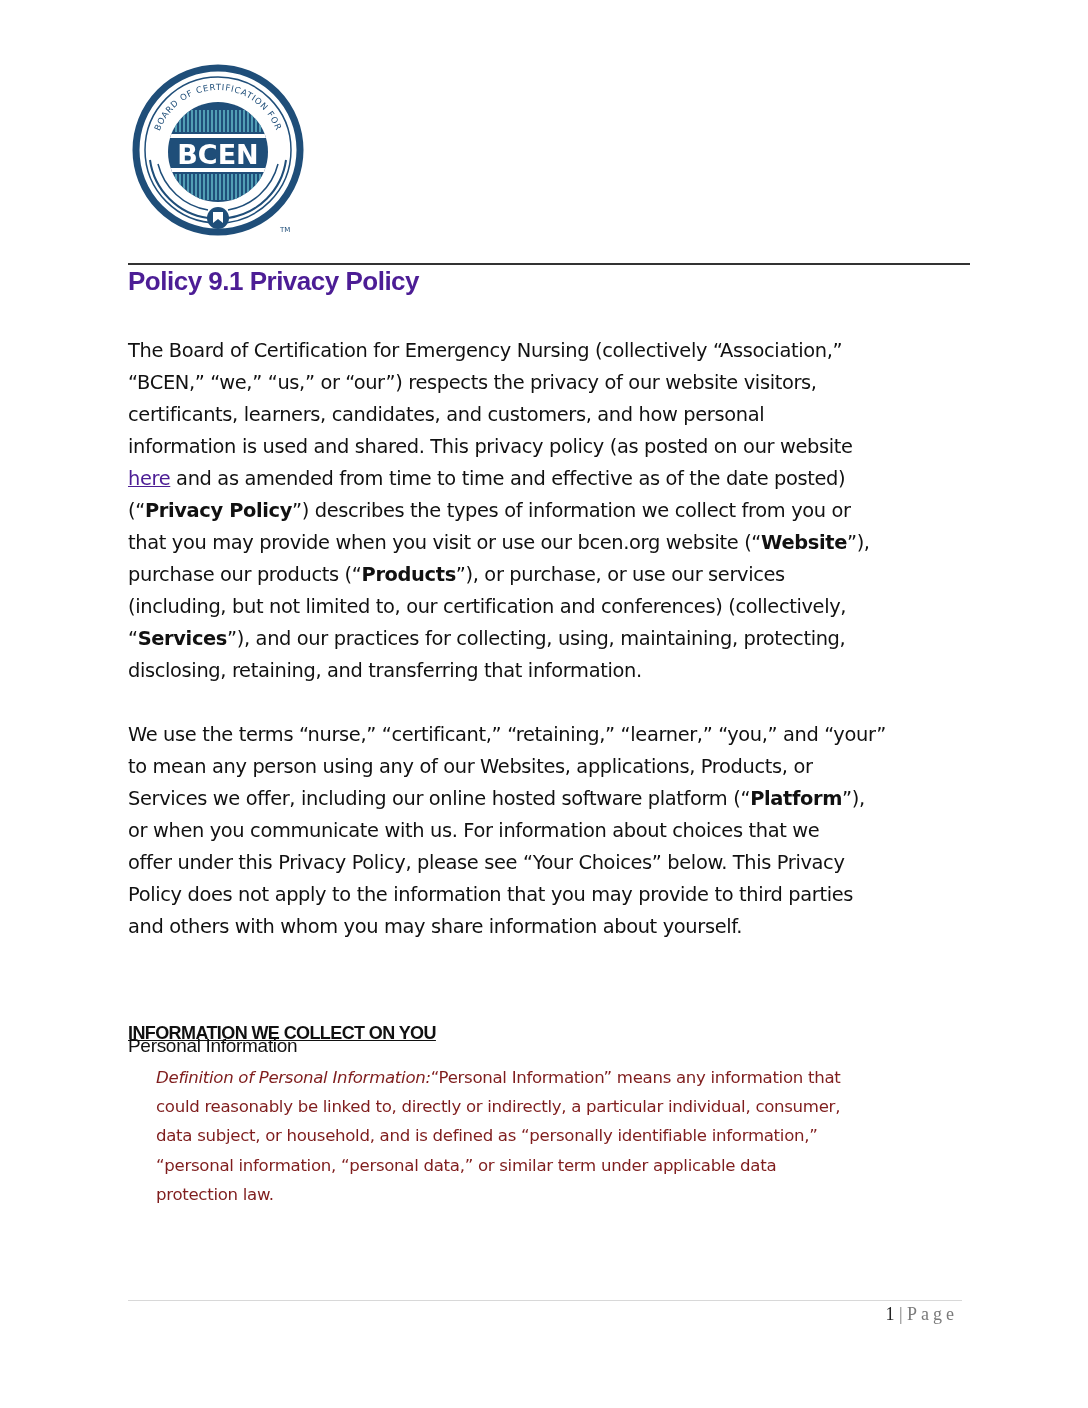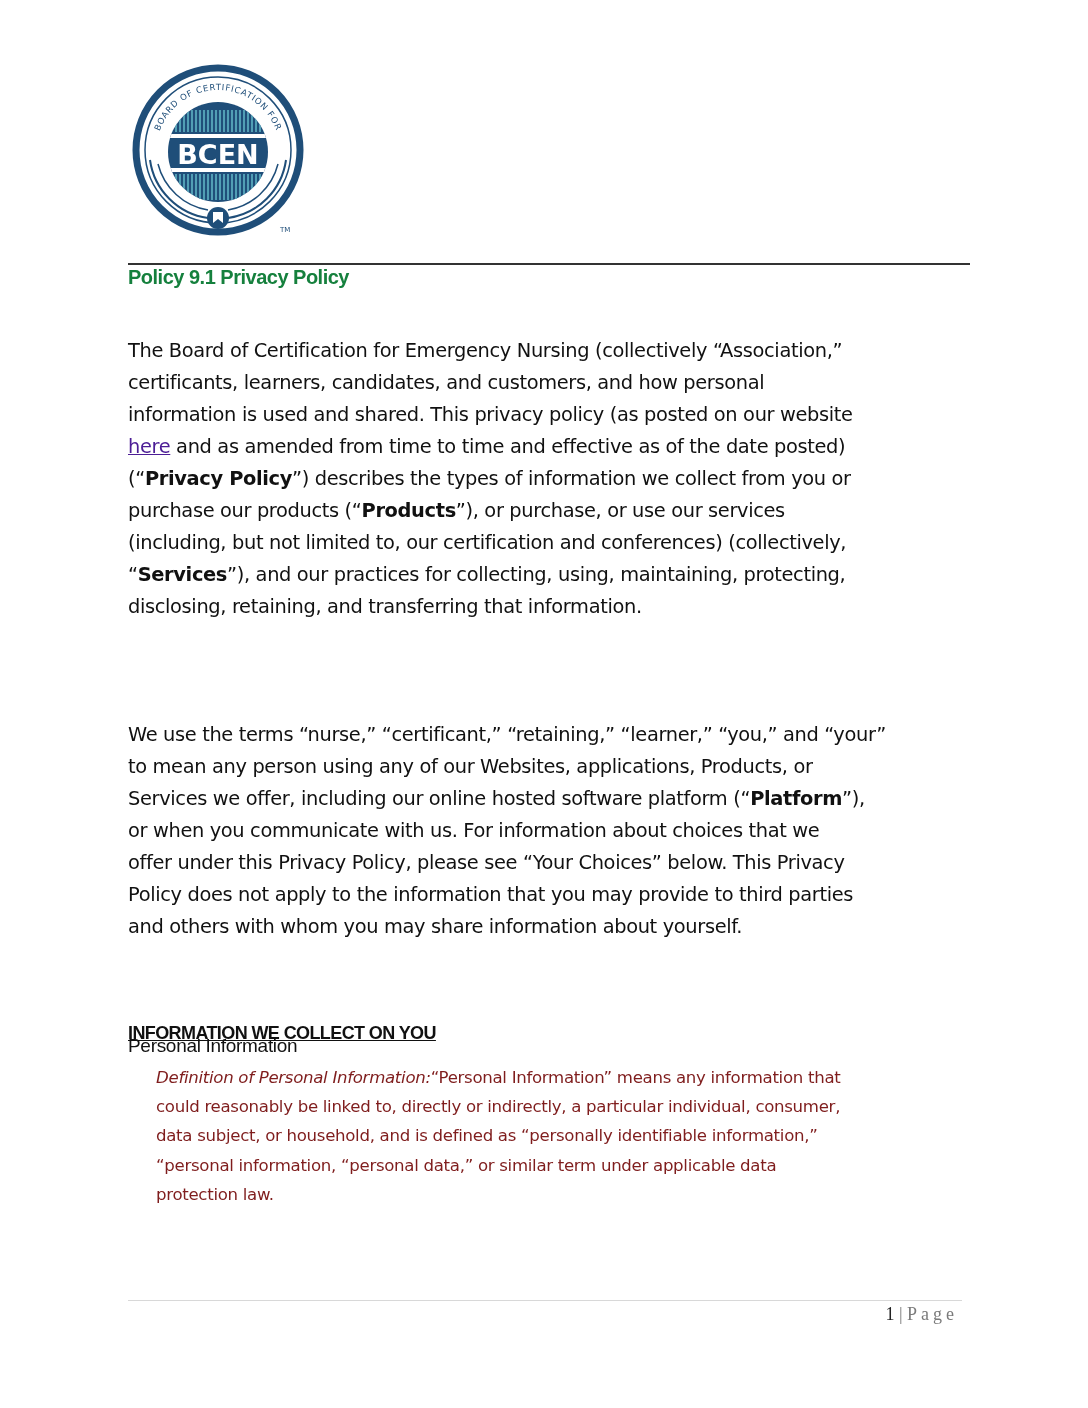--- a/index.html
+++ b/index.html
@@ -8,22 +8,22 @@
       font-family: "DejaVu Sans", sans-serif; color: #111111;
     }
     .logo {
       position: absolute; left: 128px; top: 60px; width: 180px; height: 180px;
     }
     .header-rule {
       position: absolute; left: 128px; top: 263px; width: 842px; height: 2px; background: #333333;
     }
     .title {
       position: absolute; left: 128px; top: 266px;
-      font-family: "Liberation Sans", sans-serif; font-size: 20px; letter-spacing: -0.5px;
-      color: #15803d;
+      font-family: "Liberation Sans", sans-serif; font-size: 26px; letter-spacing: -0.5px;
+      color: #4c1d95;
     }
     .para {
       position: absolute; left: 128px; width: 840px;
       font-family: "DejaVu Sans", sans-serif; font-size: 19.4px; line-height: 32px;
       letter-spacing: -0.35px; color: #111;
     }
     .para .line { display: block; white-space: nowrap; }
     .para b { font-weight: bold; }
     .link { text-decoration: underline; color: #4c1d95; cursor: pointer; }
     .section-head {
@@ -133,24 +133,26 @@
     <text x="152" y="172" font-family="DejaVu Sans, sans-serif" font-size="7" fill="#1f4e79">TM</text>
   </svg>
 </div>
 
 <div class="header-rule"></div>
 
 <h1 class="title" style="margin:0;">Policy 9.1 Privacy Policy</h1>
 
 <div class="para" style="top:335px;">
   <span class="line"><span>The Board of Certification for Emergency Nursing (collectively “Association,”</span></span>
+  <span class="line"><span>“BCEN,” “we,” “us,” or “our”) respects the privacy of our website visitors,</span></span>
   <span class="line"><span>certificants, learners, candidates, and customers, and how personal</span></span>
   <span class="line"><span>information is used and shared. This privacy policy (as posted on our website</span></span>
   <span class="line"><a class="link">here</a><span> and as amended from time to time and effective as of the date posted)</span></span>
   <span class="line"><span>(“</span><b>Privacy Policy</b><span>”) describes the types of information we collect from you or</span></span>
+  <span class="line"><span>that you may provide when you visit or use our bcen.org website (“</span><b>Website</b><span>”),</span></span>
   <span class="line"><span>purchase our products (“</span><b>Products</b><span>”), or purchase, or use our services</span></span>
   <span class="line"><span>(including, but not limited to, our certification and conferences) (collectively,</span></span>
   <span class="line"><span>“</span><b>Services</b><span>”), and our practices for collecting, using, maintaining, protecting,</span></span>
   <span class="line"><span>disclosing, retaining, and transferring that information.</span></span>
 </div>
 
 <div class="para" style="top:719px;">
   <span class="line"><span>We use the terms “nurse,” “certificant,” “retaining,” “learner,” “you,” and “your”</span></span>
   <span class="line"><span>to mean any person using any of our Websites, applications, Products, or</span></span>
   <span class="line"><span>Services we offer, including our online hosted software platform (“</span><b>Platform</b><span>”),</span></span>

